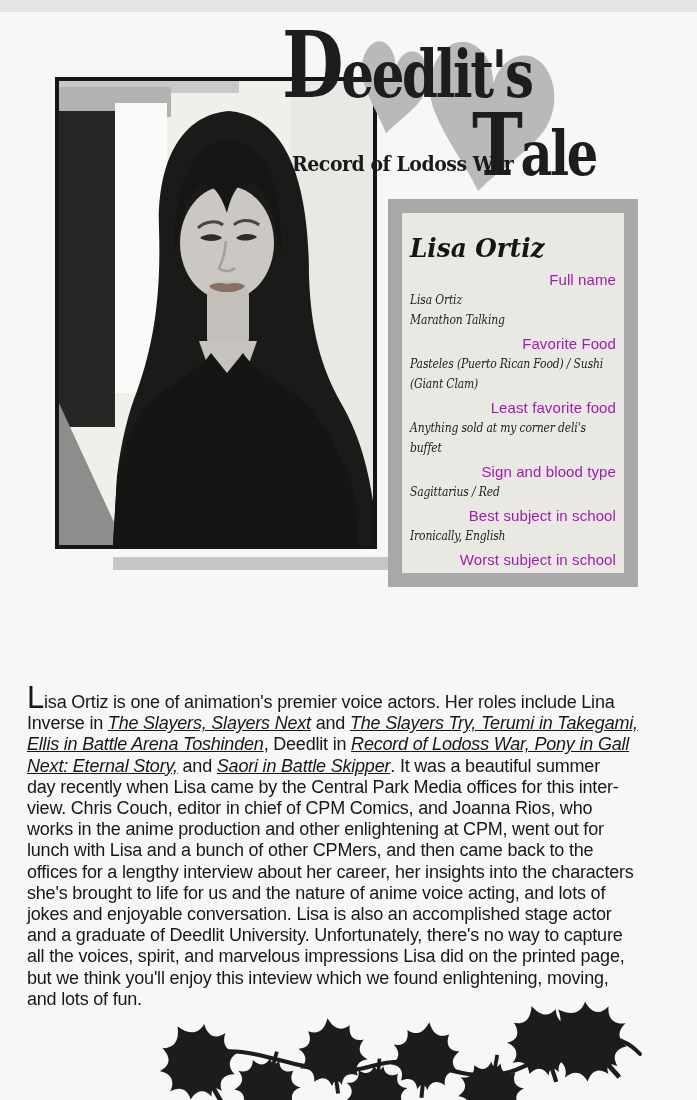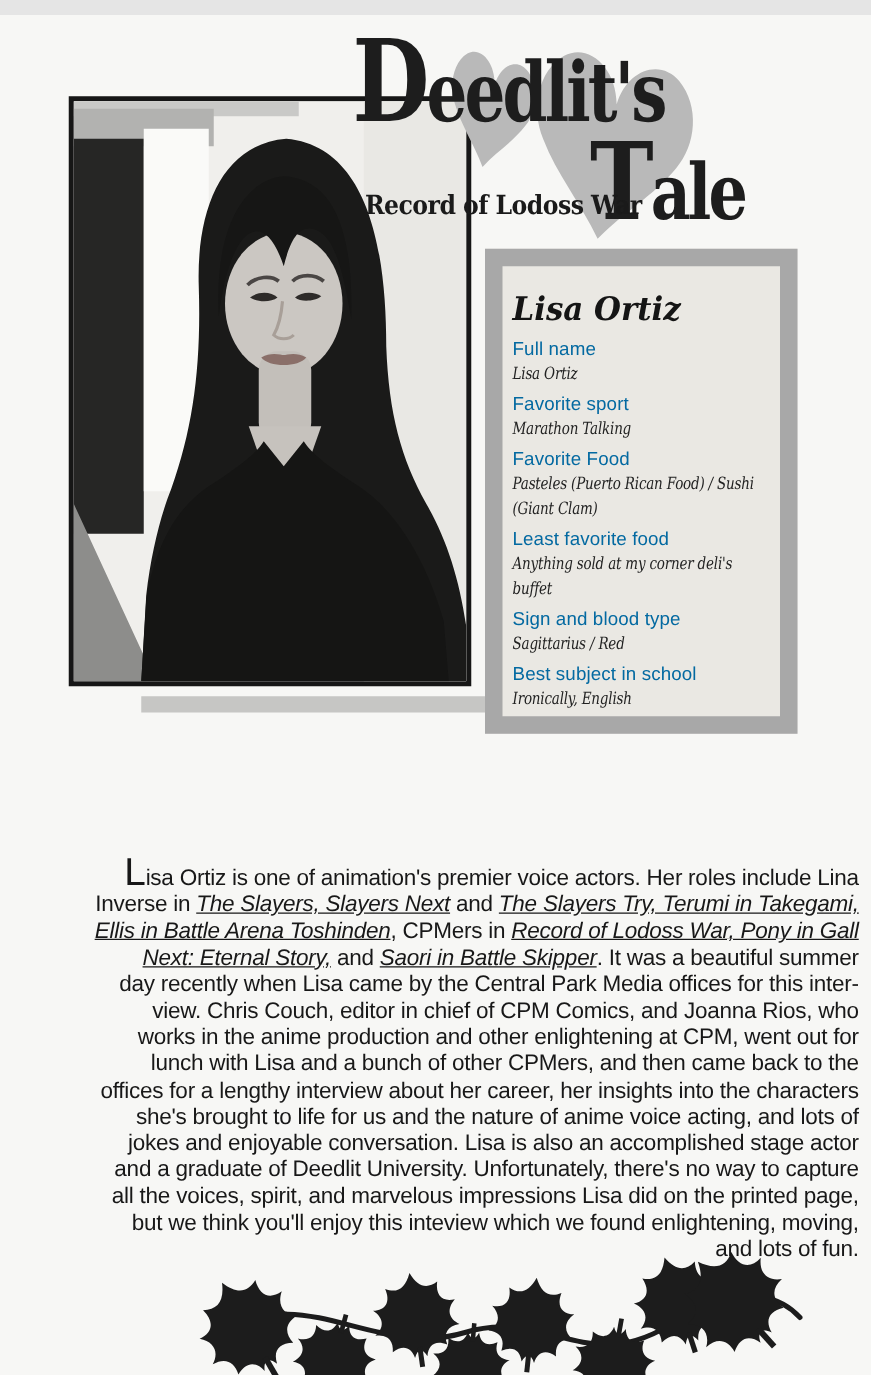--- a/index.html
+++ b/index.html
@@ -35,29 +35,29 @@
             color:#1a1a1a;transform:scaleX(.90);transform-origin:left top;}
 
   
   .ibox{position:absolute;left:388px;top:187px;width:250px;height:388px;box-sizing:border-box;
         border:14px solid var(--box_border);background:var(--box_fill);z-index:4;
         padding:16px 8px;overflow:hidden;}
   .ibox-heading{font-family:"DejaVu Serif",serif;font-style:italic;font-weight:bold;
                 font-size:26px;line-height:34px;margin:2px 0 4px 0;color:#151515;
                 transform:scaleX(.95);transform-origin:left top;white-space:nowrap;}
   .ibox-row{margin:0;}
-  .ibox-label{font-size:15px;line-height:19px;margin-top:5px;color:#0369a1;letter-spacing:.1px;
-              white-space:nowrap;}
+  .ibox-label{font-size:15px;line-height:19px;margin-top:5px;color:#a21caf;letter-spacing:.1px;
+              white-space:nowrap;text-align:right;}
   .ibox-val{font-family:"DejaVu Serif",serif;font-style:italic;font-size:13.5px;line-height:20px;
             color:#222;white-space:pre-line;letter-spacing:-.2px;
             transform:scaleX(.80);transform-origin:left top;width:125%;}
 
   
   .article{position:absolute;left:27px;top:680px;width:660px;z-index:3;}
-  .tline{font-size:18px;line-height:21.2px;letter-spacing:-.2px;white-space:nowrap;color:#181818;text-align:right;}
+  .tline{font-size:18px;line-height:21.2px;letter-spacing:-.2px;white-space:nowrap;color:#181818;}
   .tline .it{font-style:italic;text-decoration:underline;}
   .dropcap{font-size:31px;line-height:0;font-weight:normal;}
 
   
   .ivy{position:absolute;left:160px;top:992px;width:500px;height:106px;z-index:2;overflow:visible;}
 </style>
 </head>
 <body>
 
 <div class="page">
@@ -110,21 +110,20 @@
   <div class="subtitle">Record of Lodoss War</div>
 
   <div class="ibox">
     <div class="ibox-heading">Lisa Ortiz</div>
     <div>
         <div class="ibox-row">
           <div class="ibox-label">Full name</div>
           <div class="ibox-val">Lisa Ortiz</div>
         </div>
         <div class="ibox-row">
-          <div class="ibox-label">Favorite sport</div>
           <div class="ibox-val">Marathon Talking</div>
         </div>
         <div class="ibox-row">
           <div class="ibox-label">Favorite Food</div>
           <div class="ibox-val">Pasteles (Puerto Rican Food) / Sushi
 (Giant Clam)</div>
         </div>
         <div class="ibox-row">
           <div class="ibox-label">Least favorite food</div>
           <div class="ibox-val">Anything sold at my corner deli's buffet</div>
@@ -149,21 +148,21 @@
           <div class="ibox-label">Favorite flower</div>
           <div class="ibox-val">Starburst Lilly</div>
         </div>
       </div>
   </div>
 
   <div class="article">
     <div>
         <div class="tline"><span class="dropcap">L</span><span>isa Ortiz is one of animation's premier voice actors. Her roles include Lina</span></div>
         <div class="tline"><span>Inverse in </span><span class="it">The Slayers, Slayers Next</span><span> and </span><span class="it">The Slayers Try, Terumi in Takegami,</span></div>
-        <div class="tline"><span class="it">Ellis in Battle Arena Toshinden</span><span>, CPMers in </span><span class="it">Record of Lodoss War, Pony in Gall</span></div>
+        <div class="tline"><span class="it">Ellis in Battle Arena Toshinden</span><span>, Deedlit in </span><span class="it">Record of Lodoss War, Pony in Gall</span></div>
         <div class="tline"><span class="it">Next: Eternal Story,</span><span> and </span><span class="it">Saori in Battle Skipper</span><span>. It was a beautiful summer</span></div>
         <div class="tline"><span>day recently when Lisa came by the Central Park Media offices for this inter-</span></div>
         <div class="tline"><span>view. Chris Couch, editor in chief of CPM Comics, and Joanna Rios, who</span></div>
         <div class="tline"><span>works in the anime production and other enlightening at CPM, went out for</span></div>
         <div class="tline"><span>lunch with Lisa and a bunch of other CPMers, and then came back to the</span></div>
         <div class="tline"><span>offices for a lengthy interview about her career, her insights into the characters</span></div>
         <div class="tline"><span>she's brought to life for us and the nature of anime voice acting, and lots of</span></div>
         <div class="tline"><span>jokes and enjoyable conversation. Lisa is also an accomplished stage actor</span></div>
         <div class="tline"><span>and a graduate of Deedlit University. Unfortunately, there's no way to capture</span></div>
         <div class="tline"><span>all the voices, spirit, and marvelous impressions Lisa did on the printed page,</span></div>

